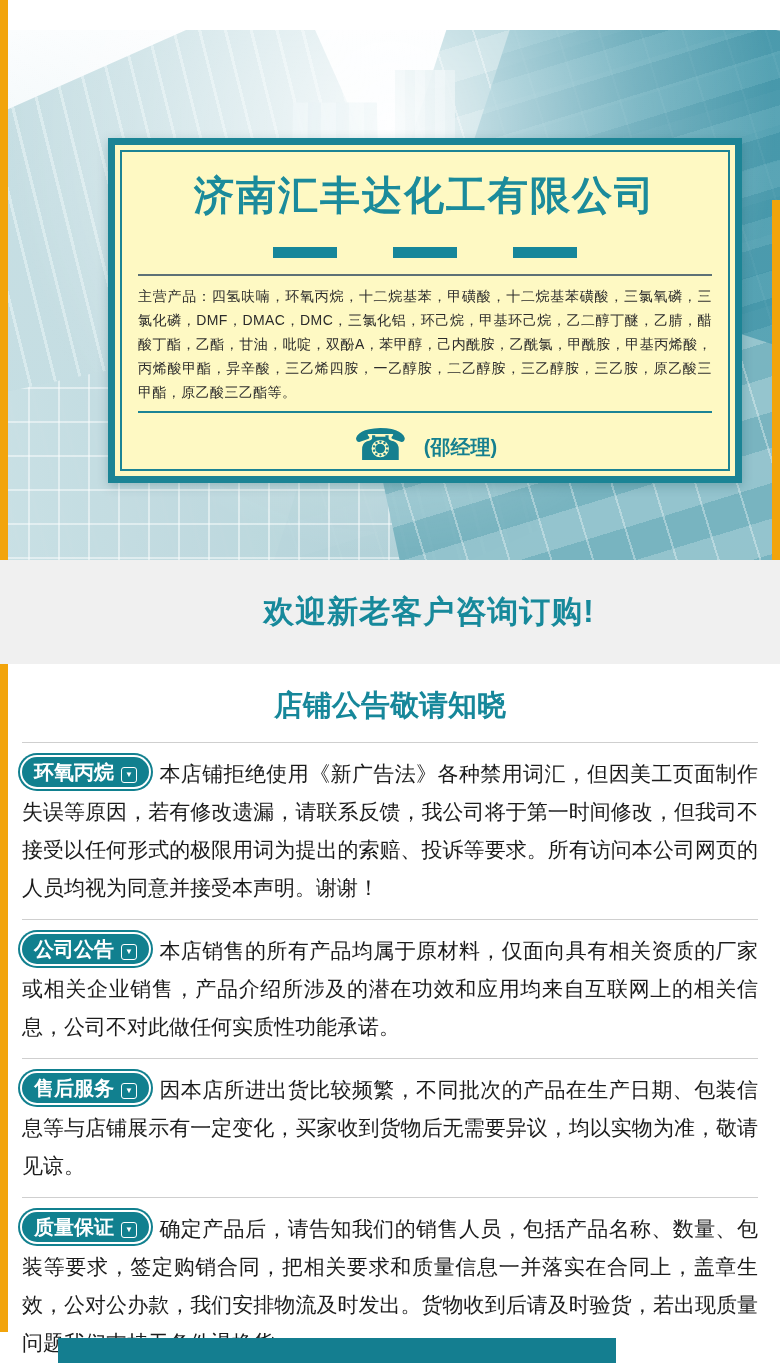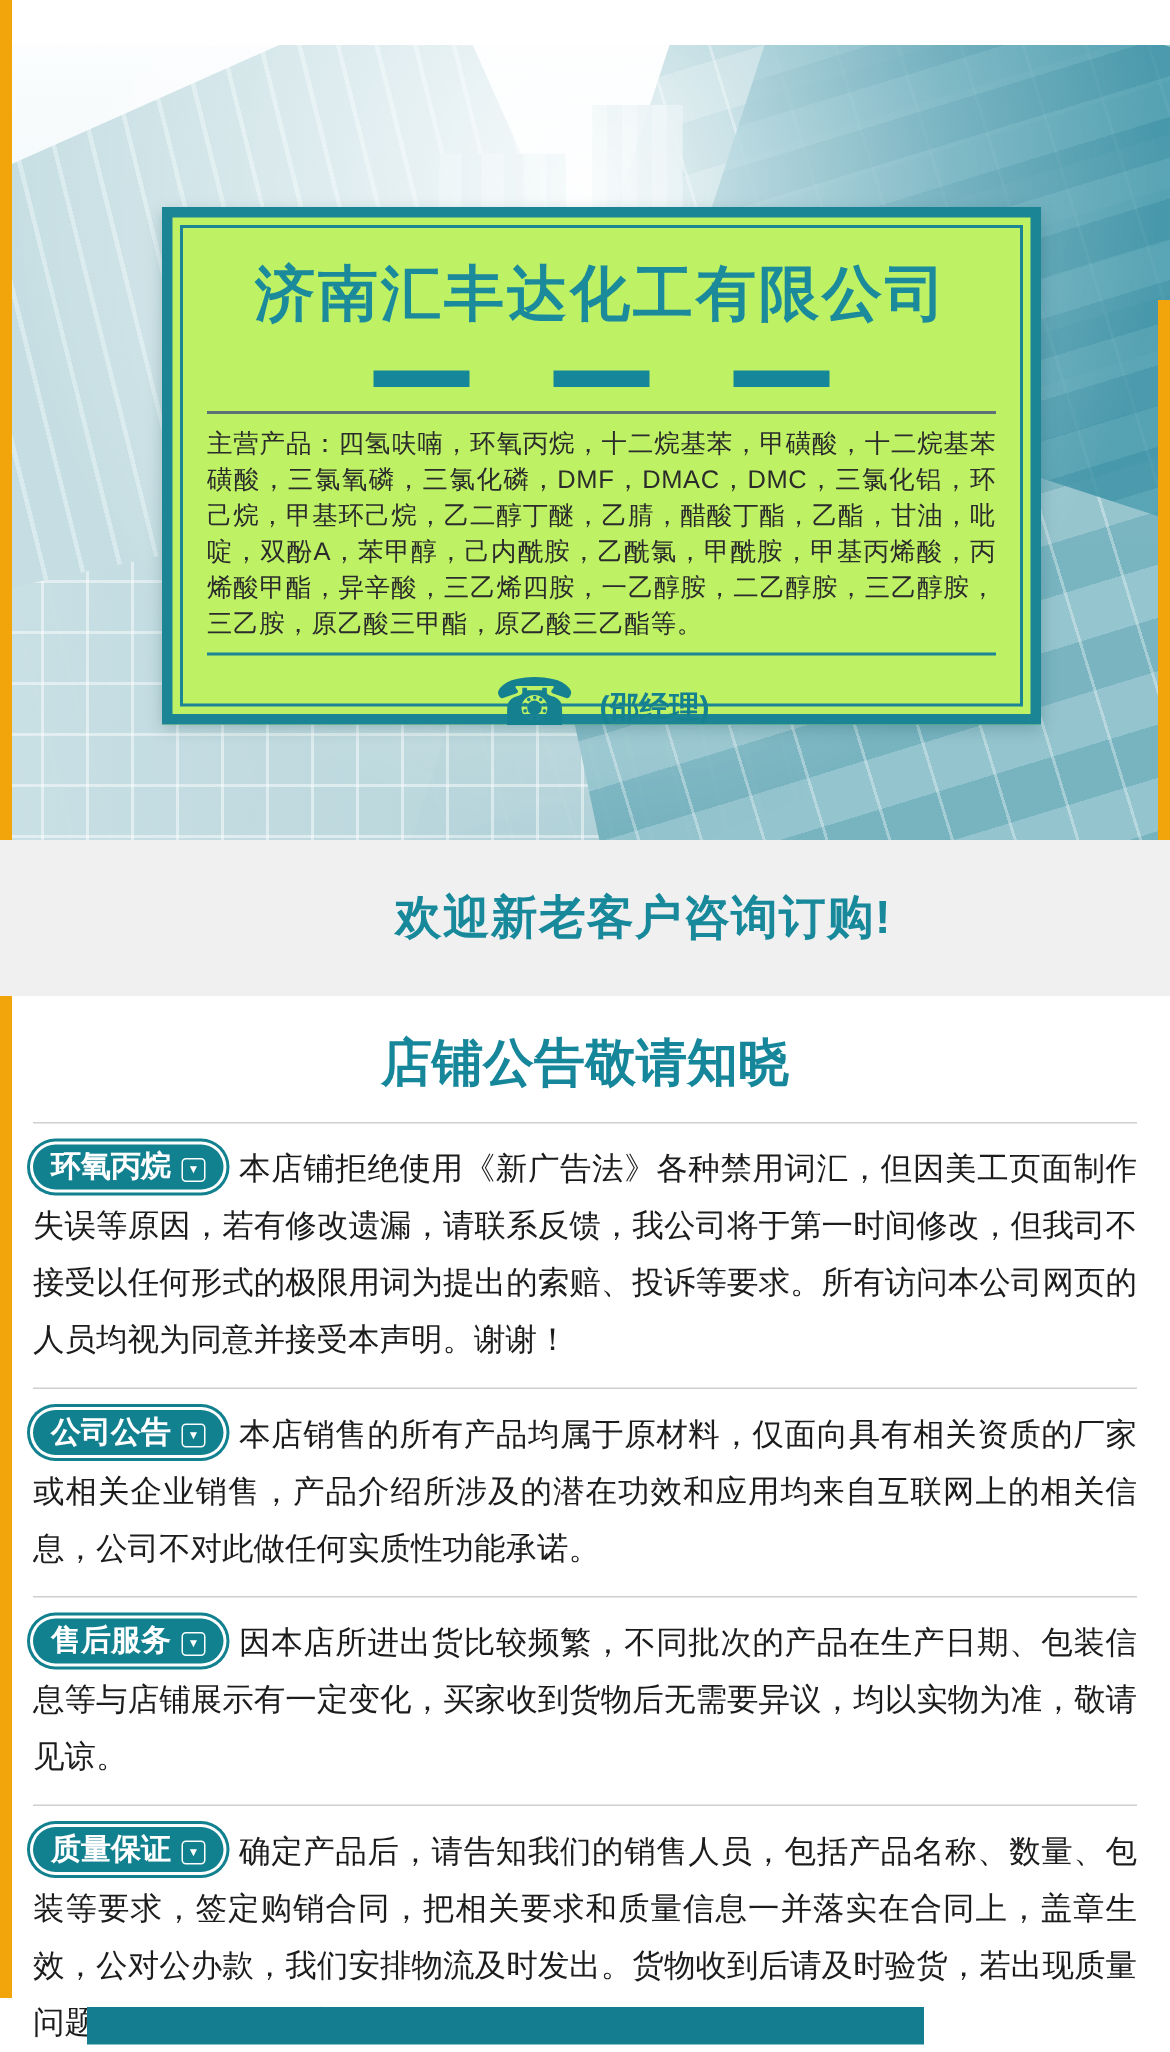--- a/index.html
+++ b/index.html
@@ -47,50 +47,50 @@
     background:
       repeating-linear-gradient(12deg,rgba(255,255,255,.5) 0 2px,rgba(255,255,255,0) 2px 34px),
       repeating-linear-gradient(102deg,rgba(255,255,255,.5) 0 2px,rgba(255,255,255,0) 2px 30px),
       linear-gradient(100deg,#cde2e6,#b5d3da);
     transform:rotate(-12deg);opacity:.95;
   }
   .haze{position:absolute;left:0;top:0;width:100%;height:100%;
     background:radial-gradient(ellipse at 50% 18%,rgba(255,255,255,.85) 0%,rgba(255,255,255,.25) 45%,rgba(255,255,255,0) 70%);}
   
   .card{
-    position:absolute;left:108px;top:138px;width:586px;height:345px;z-index:5;
-    background:#bef264;border:7px solid #1B8495;box-shadow:0 3px 10px rgba(10,70,80,.25);
+    position:absolute;left:108px;top:138px;width:634px;height:345px;z-index:5;
+    background:#fef9c3;border:7px solid #1B8495;box-shadow:0 3px 10px rgba(10,70,80,.25);
     box-sizing:border-box;
   }
   .card-inner{position:absolute;inset:5px;border:2px solid #1B8495;box-sizing:border-box;padding:10px 14px 0;}
   .company-name{
     margin-top:6px;text-align:center;font-size:40px;font-weight:bold;color:#1B8B9B;
     letter-spacing:2px;white-space:nowrap;
   }
   .bars{display:flex;justify-content:center;gap:56px;margin-top:24px;}
   .bars span{display:block;width:64px;height:11px;background:#16879A;}
   .div1{border:none;border-top:2px solid #5D7176;margin:16px 2px 0;}
   .products{
-    margin:8px 2px 0;font-size:17px;line-height:24px;color:#2b2b2b;
+    margin:8px 2px 0;font-size:14px;line-height:24px;color:#2b2b2b;
     text-align:justify;letter-spacing:.4px;
   }
   .div2{border:none;border-top:2px solid #1B8495;margin:7px 2px 0;}
   .phone-row{display:flex;align-items:center;justify-content:center;margin-top:10px;}
   .phone-icon{font-size:44px;color:#15808F;margin-right:14px;line-height:1;}
   .phone-number{font-size:46px;font-weight:bold;color:#15808F;letter-spacing:-1px;white-space:nowrap;}
   .phone-contact{font-size:20px;font-weight:bold;color:#15808F;align-self:flex-end;margin:0 0 6px 2px;white-space:nowrap;}
   
   .welcome{
     position:absolute;left:0;top:560px;width:780px;height:104px;z-index:4;
     background:#F0F0F0;display:flex;align-items:center;justify-content:center;padding-left:39px;
   }
   .welcome-text{font-size:31px;font-weight:bold;color:#17899B;letter-spacing:1px;}
   
   .notice{position:absolute;left:0;top:664px;width:780px;z-index:2;background:#fff;padding:20px 22px 0;box-sizing:border-box;}
-  .notice-title{text-align:center;font-size:34px;font-weight:bold;color:#16879A;margin:2px 0 16px;}
+  .notice-title{text-align:center;font-size:29px;font-weight:bold;color:#16879A;margin:2px 0 16px;}
   .section{border-top:1px solid #CFCFCF;padding:12px 0 12px;}
   .section p{margin:0;font-size:21px;line-height:38px;color:#1c1c1c;text-align:justify;}
   .badge{
     display:inline-block;background:#11808F;color:#fff;font-size:20px;font-weight:bold;
     line-height:30px;padding:0 12px;border-radius:16px;margin-right:10px;
     box-shadow:0 0 0 2px #ffffff,0 0 0 4px #11808F;position:relative;top:-2px;white-space:nowrap;
   }
   .dd-icon{
     display:inline-block;width:14px;height:14px;border:1px solid #fff;border-radius:3px;
     font-size:8px;line-height:13px;text-align:center;vertical-align:2px;margin-left:7px;font-weight:normal;

